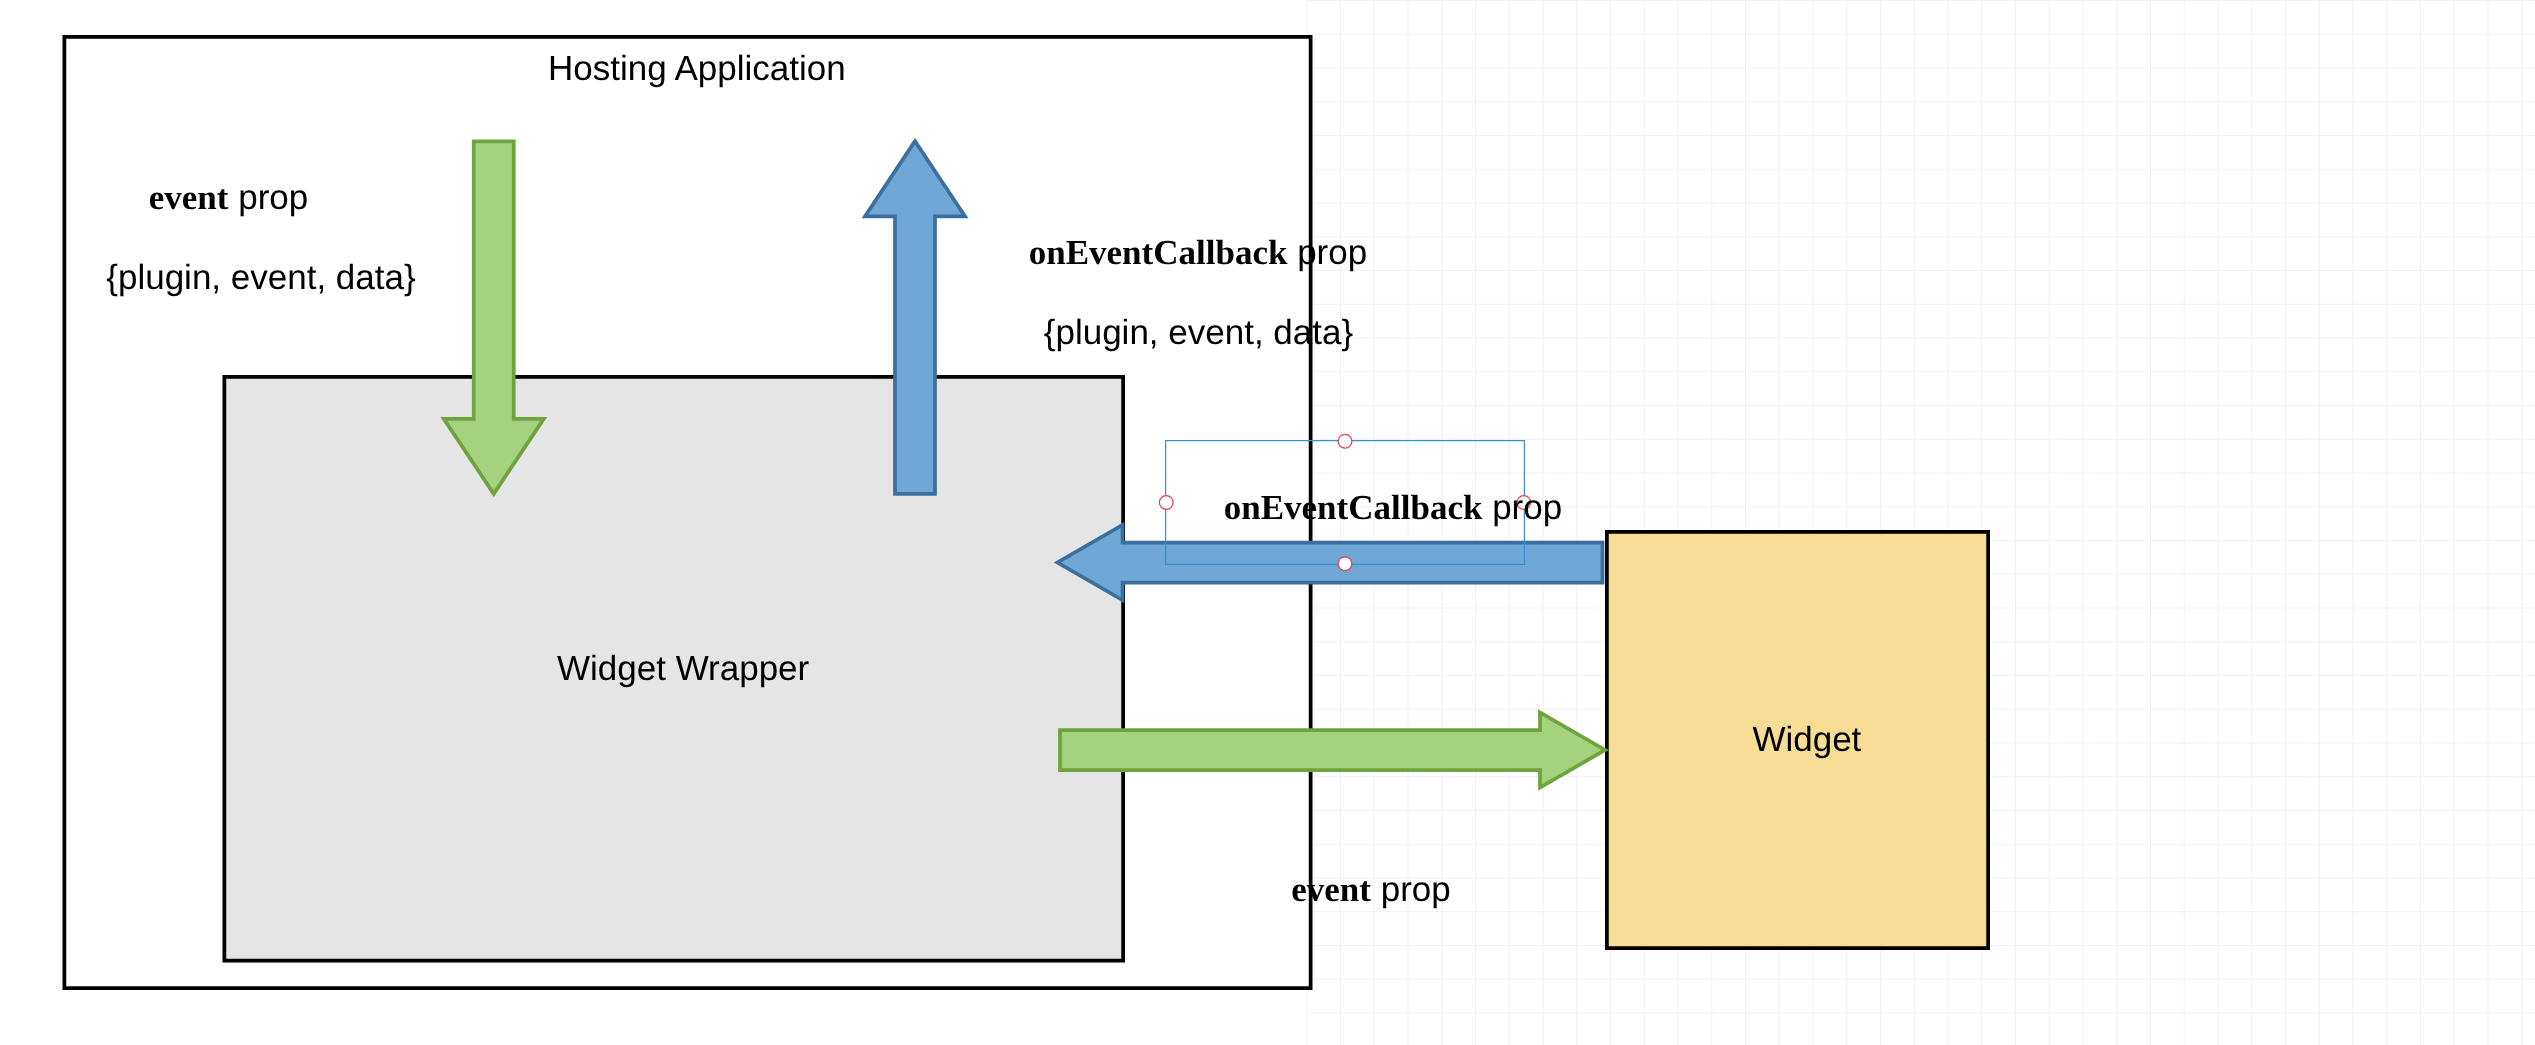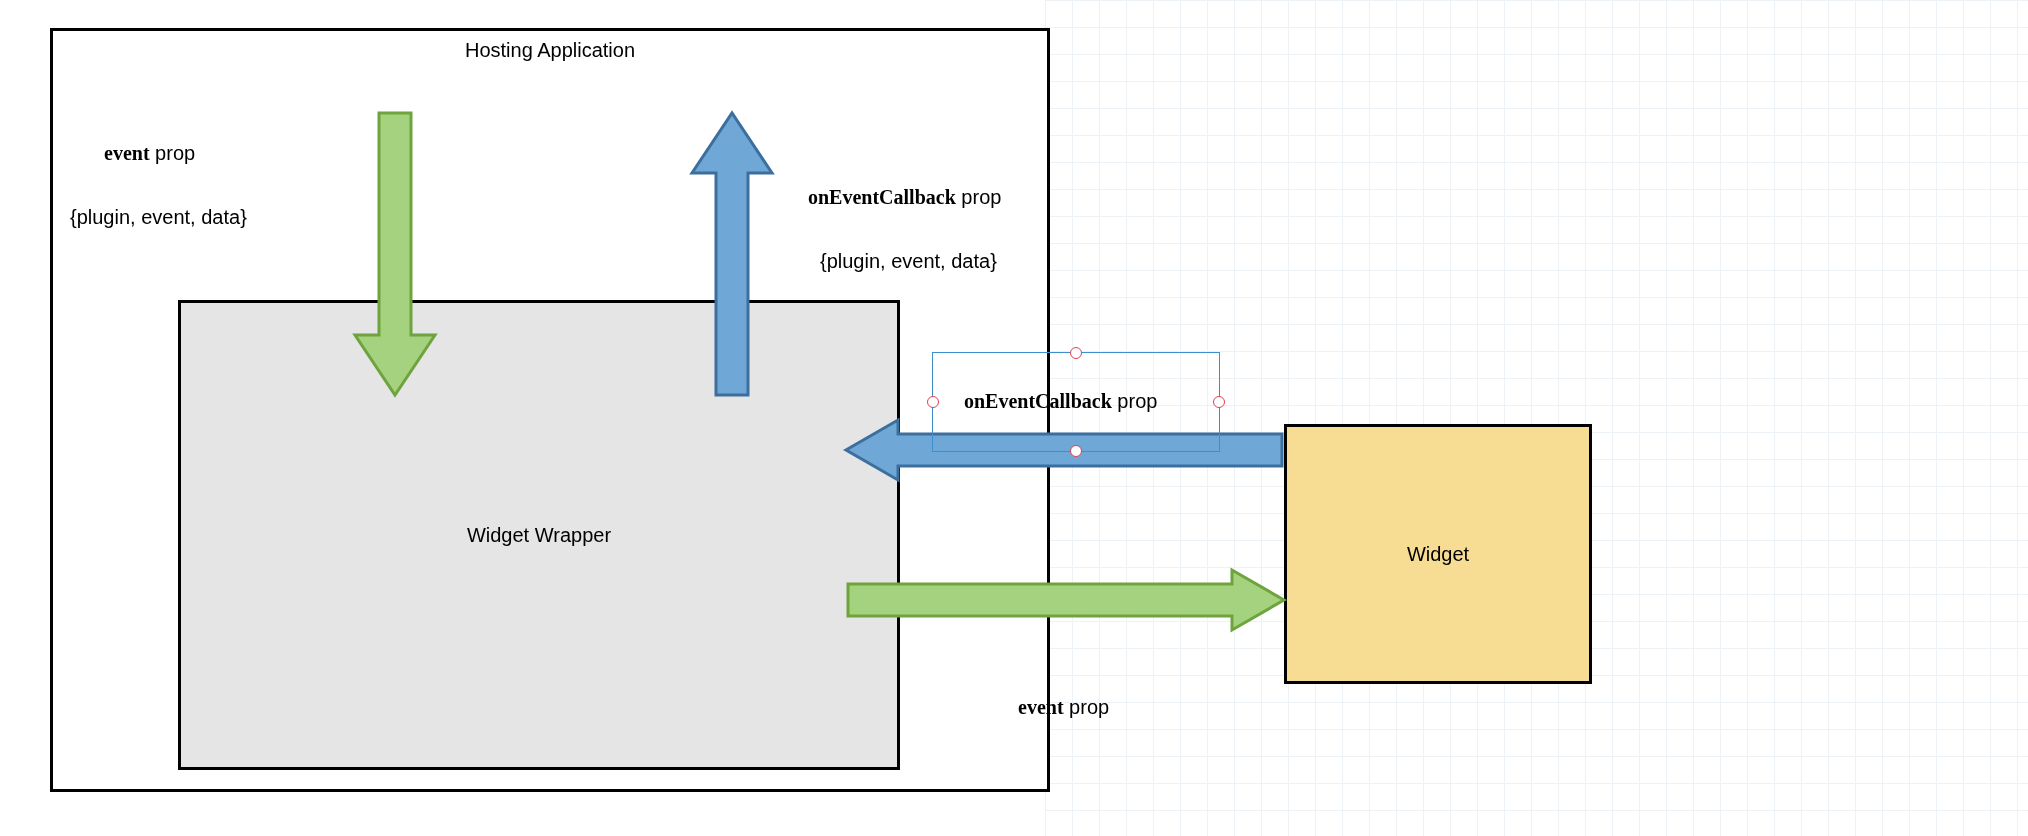--- a/index.html
+++ b/index.html
@@ -32,23 +32,24 @@
   .wrapper-box {
     border: 3px solid #000;
     background: #e5e5e5;
   }
   .widget-box {
     border: 3px solid #000;
     background: #f7dd94;
   }
   .label {
     position: absolute;
-    font-size: 20px;
+    font-size: 28px;
     color: #000;
     white-space: nowrap;
+    padding-left: 15px;
   }
   .bold { font-weight: 700; font-family: Liberation Serif, serif; }
   .center-text {
     display: flex;
     align-items: center;
     justify-content: center;
     text-align: center;
   }
   svg.arrow {
     position: absolute;
@@ -77,21 +78,21 @@
 <div class="grid-bg"></div>
 
 <div class="box hosting-box" style="left:50px; top:28px; width:1000px; height:764px;">
   <div class="label" style="left:0; right:0; top:8px; text-align:center;">Hosting Application</div>
 </div>
 
 <div class="box wrapper-box center-text" style="left:178px; top:300px; width:722px; height:470px;">
   <div class="label" style="position:static;">Widget Wrapper</div>
 </div>
 
-<div class="box widget-box center-text" style="left:1284px; top:424px; width:308px; height:260px;">
+<div class="box widget-box center-text" style="left:1284px; top:424px; width:308px; height:336px;">
   <div class="label" style="position:static;">Widget</div>
 </div>
 
 <div class="label" style="left:104px; top:142px;">
   <span class="bold">event</span><span> prop</span>
 </div>
 <div class="label" style="left:70px; top:206px;">{plugin, event, data}</div>
 
 <div class="label" style="left:808px; top:186px;">
   <span class="bold">onEventCallback</span><span> prop</span>

